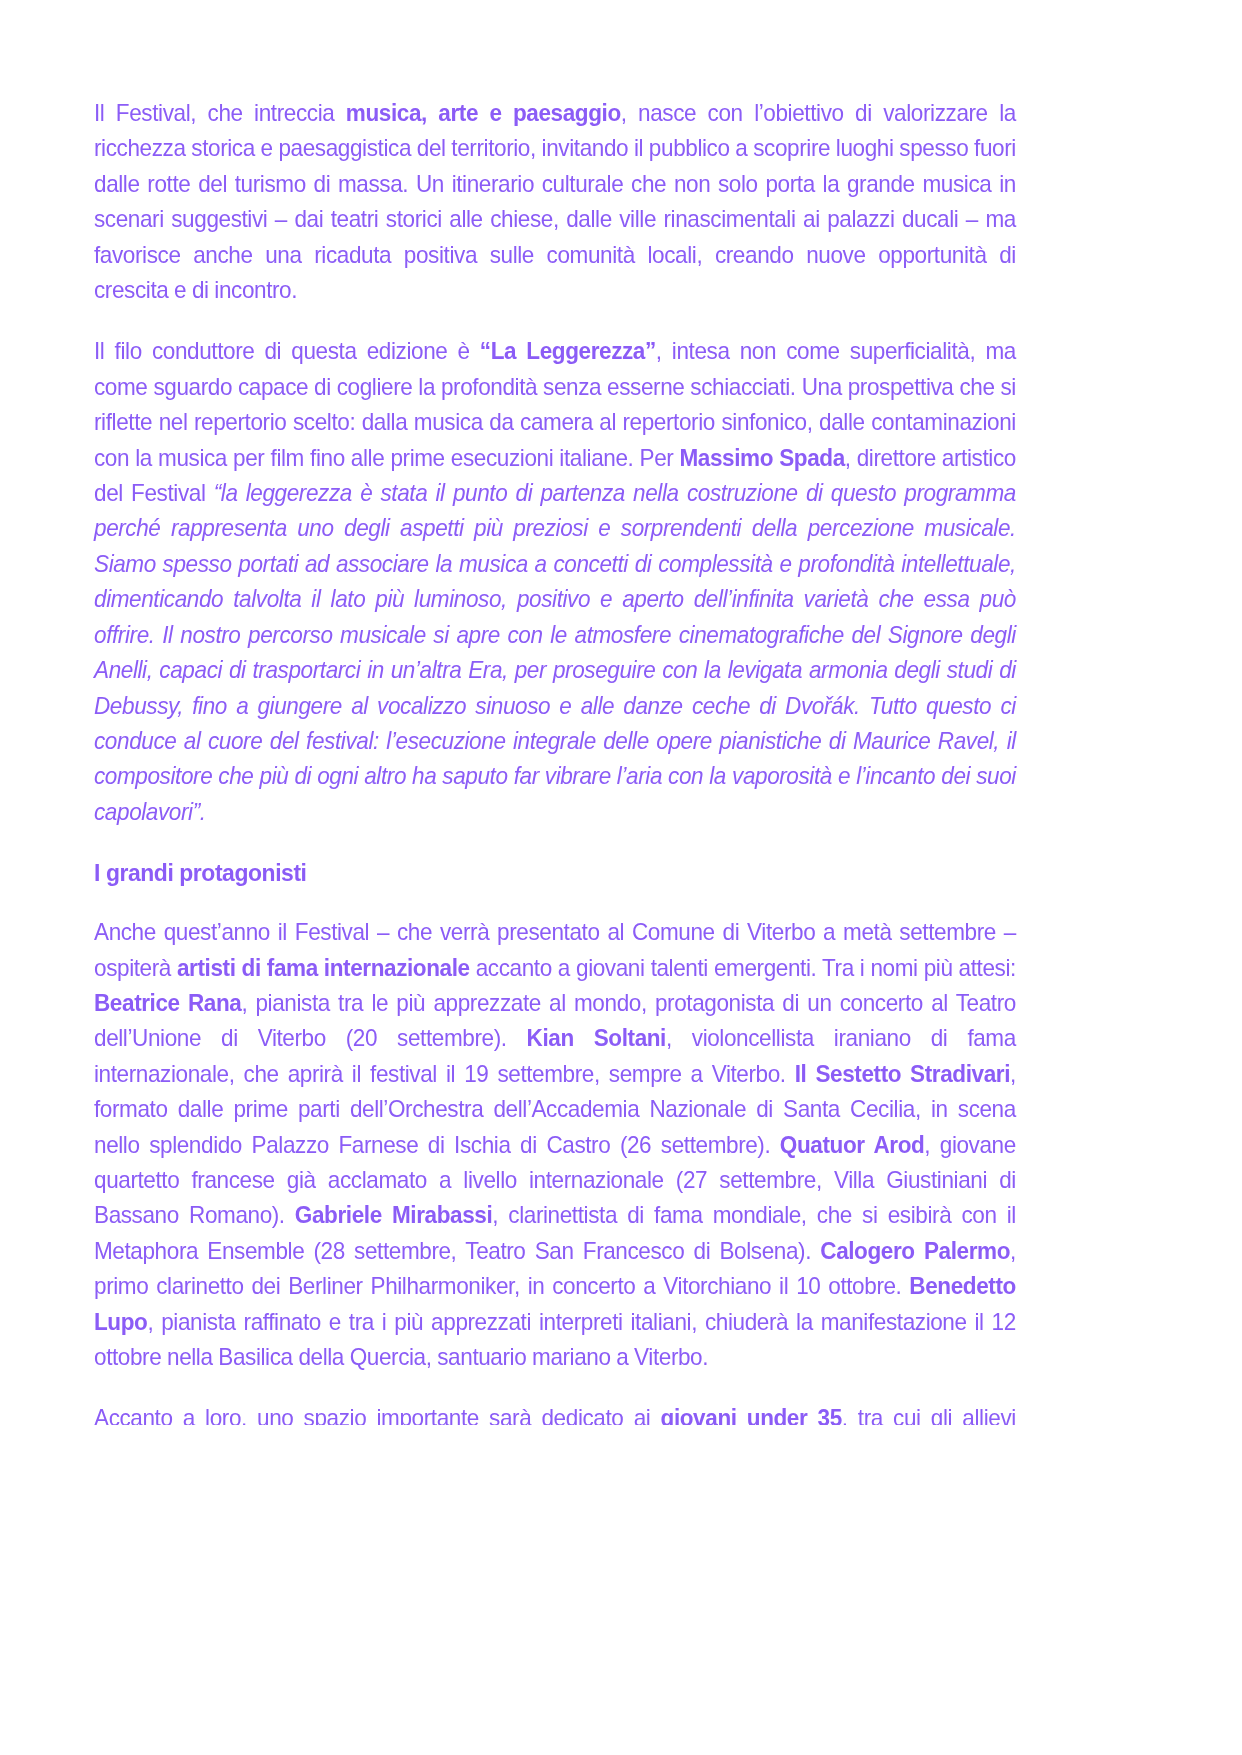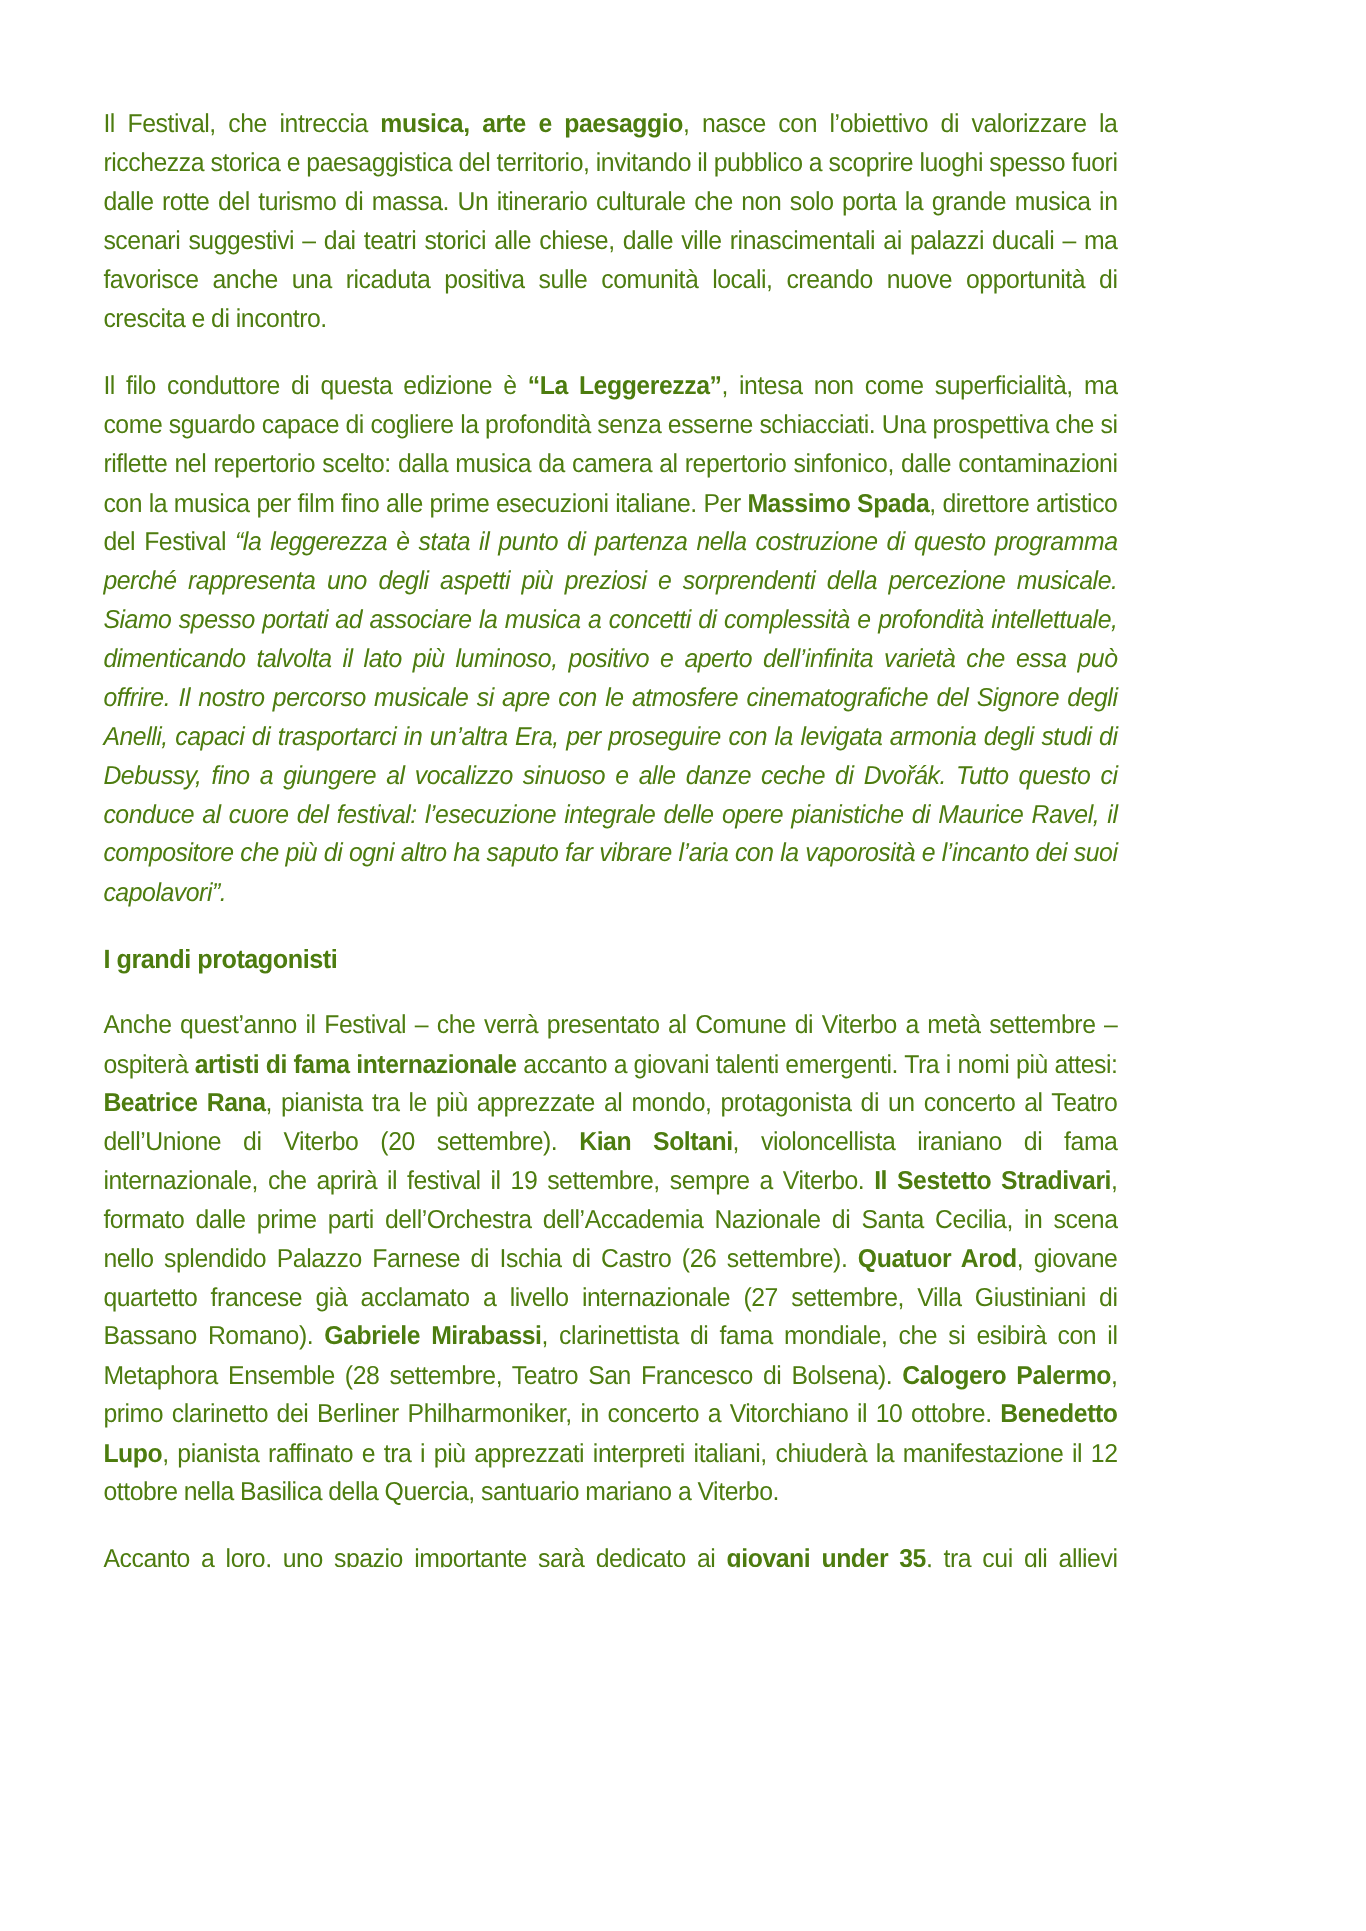--- a/index.html
+++ b/index.html
@@ -8,21 +8,21 @@
     background: #ffffff;
   }
   .page {
     position: relative;
     width: 1242px;
     height: 1425px;
     background: #ffffff;
     margin: 0 auto;
     overflow: hidden;
     font-family: "Liberation Sans", "DejaVu Sans", sans-serif;
-    color: #4d7c0f;
+    color: #8b5cf6;
   }
   .content {
     position: absolute;
     left: 94px;
     top: 96px;
     width: 922px;
   }
   p.para {
     margin: 0 0 26px 0;
     font-size: 23.6px;

